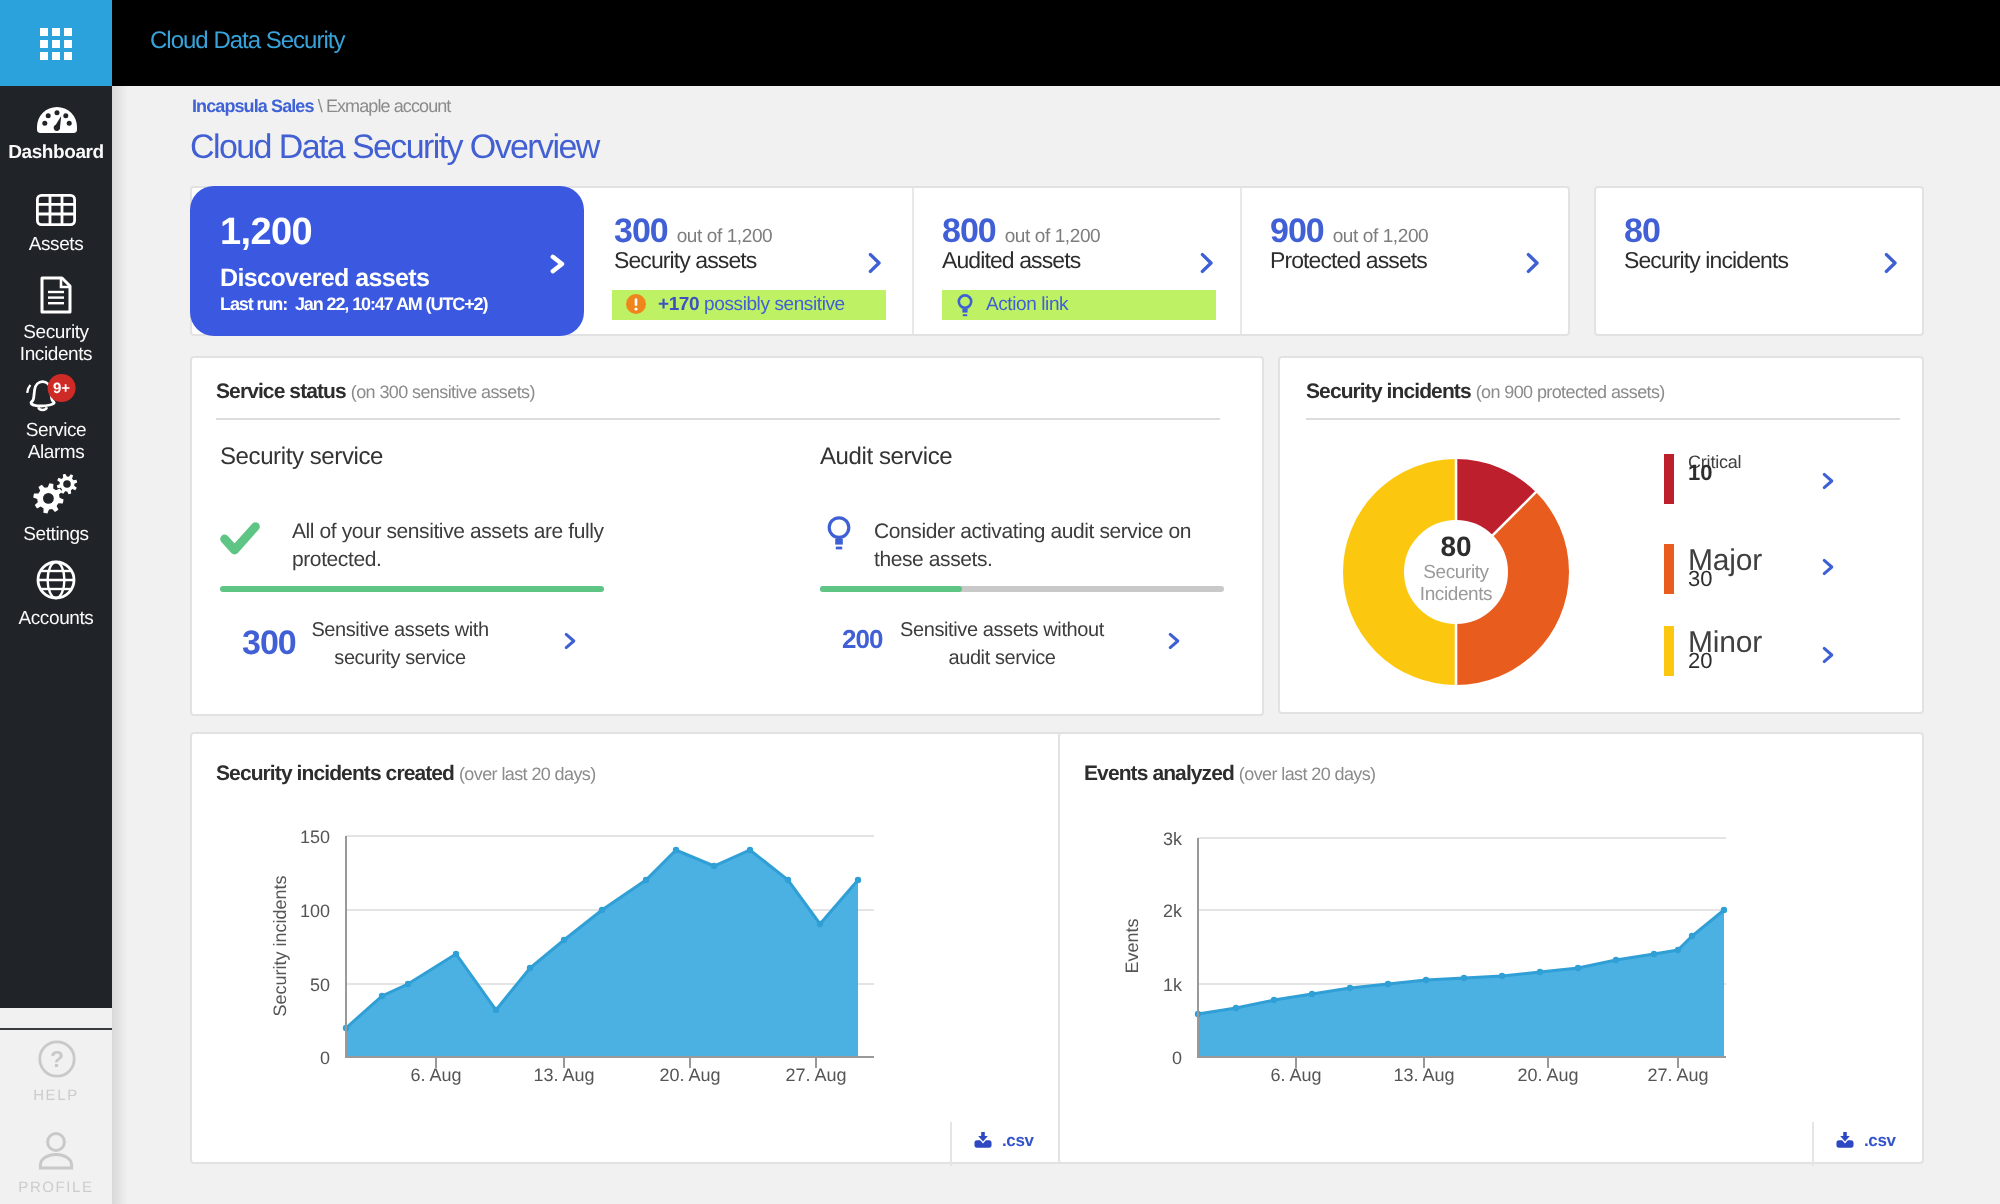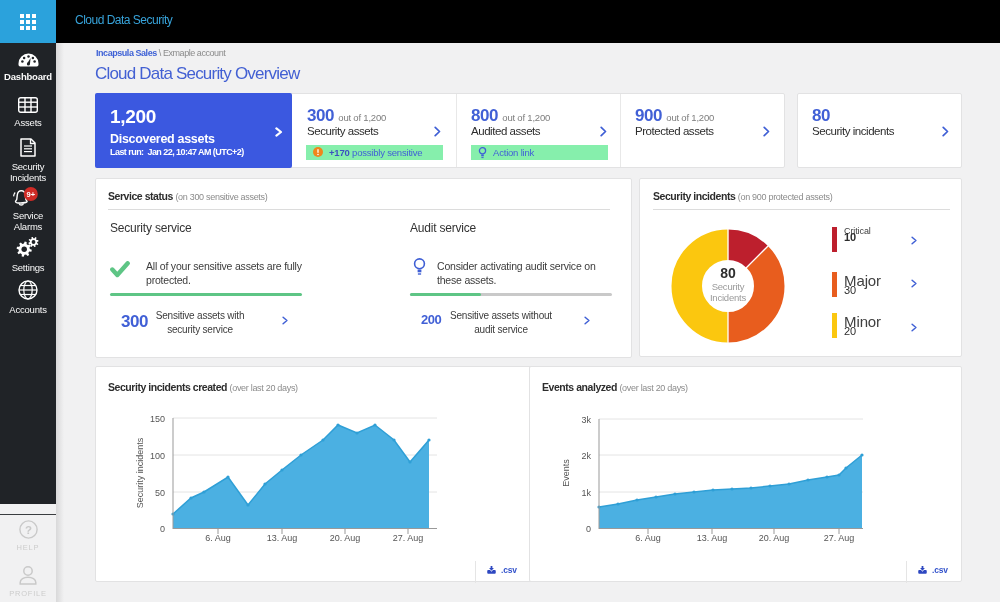--- a/index.html
+++ b/index.html
@@ -31,26 +31,26 @@
   .sidefoot .lbl { font-size:7.5px; letter-spacing:0.8px; color:#cccccc; }
   .sidefoot svg { display:block; margin:0 auto 4px auto; }
   
   #crumbs { left:96px; top:47.5px; font-size:9px; color:#8b8b8b; letter-spacing:-0.45px; }
   #crumbs b { color:#3f62d6; font-weight:700; }
   #pagetitle { left:95px; top:64px; font-size:17px; color:#4360d3; letter-spacing:-0.8px; }
   
   .card { position:absolute; background:#fff; border:1px solid #e2e2e3; border-radius:2px; }
   #statrow { left:95px; top:93px; width:690px; height:75px; }
   .statsep { position:absolute; top:0; width:1px; height:73px; background:#e8e8e8; }
-  #bluecard { left:95px; top:93px; width:197px; height:75px; background:#3b58e0; border-radius:2px; color:#fff; z-index:2; }
+  #bluecard { left:95px; top:93px; width:197px; height:75px; background:#3b58e0; border-radius:12px; color:#fff; z-index:2; }
   .bignum { font-size:17px; font-weight:700; color:#4160d6; letter-spacing:-0.5px; }
   .outof { font-size:9.5px; color:#7d7d7d; font-weight:400; letter-spacing:-0.2px; }
   .statlabel { font-size:11.5px; color:#2d2d2d; letter-spacing:-0.45px; }
   .chev { position:absolute; }
-  .strip { position:absolute; height:15.5px; background:#86efac; font-size:9.5px; line-height:15.5px; color:#4160d6; letter-spacing:-0.2px; }
+  .strip { position:absolute; height:15.5px; background:#bef264; font-size:9.5px; line-height:15.5px; color:#4160d6; letter-spacing:-0.2px; }
   
   .hdr { font-size:10.5px; font-weight:700; color:#2d2d2d; letter-spacing:-0.45px; }
   .hdr span { font-weight:400; color:#8b8b8b; font-size:9px; letter-spacing:-0.3px; }
   .divline { position:absolute; height:1px; background:#dcdcdc; }
 </style>
 </head>
 <body>
   <div id="topbar" class="abs"></div>
   <div id="logo" class="abs">
     <div id="grid9" class="abs"></div>

